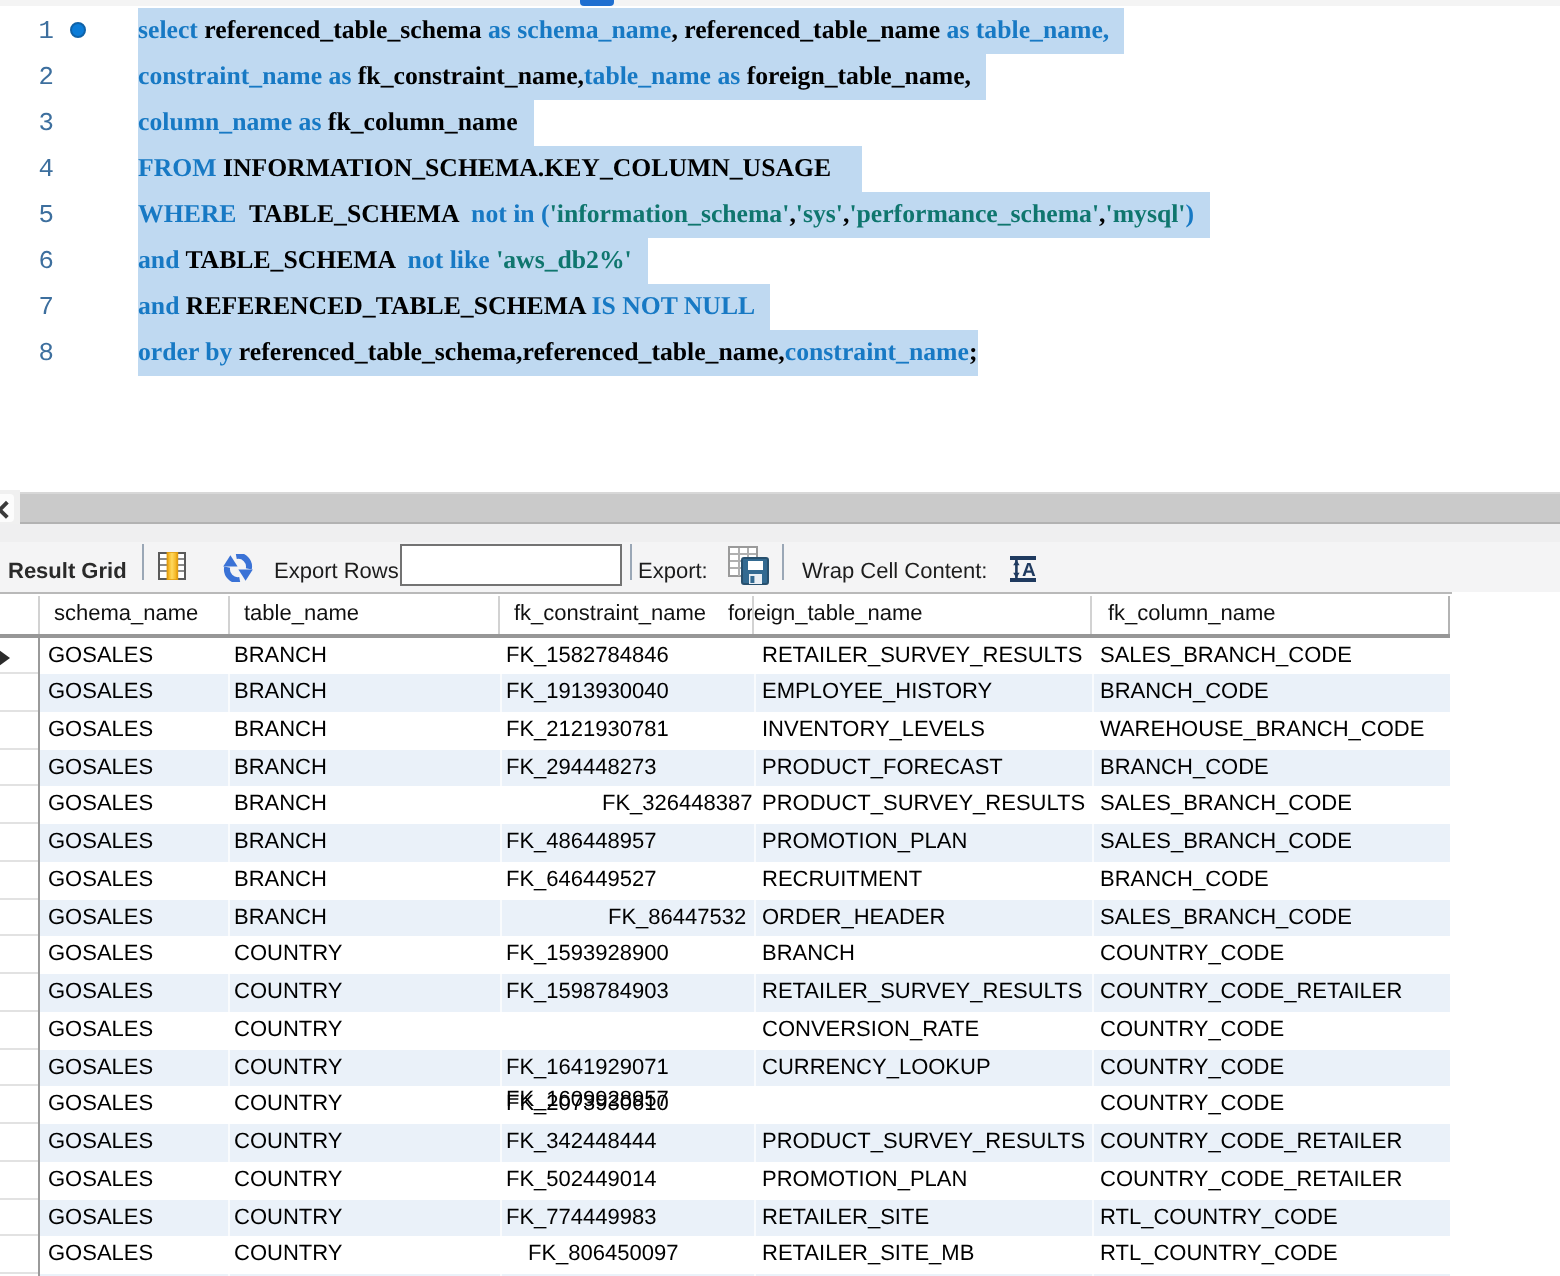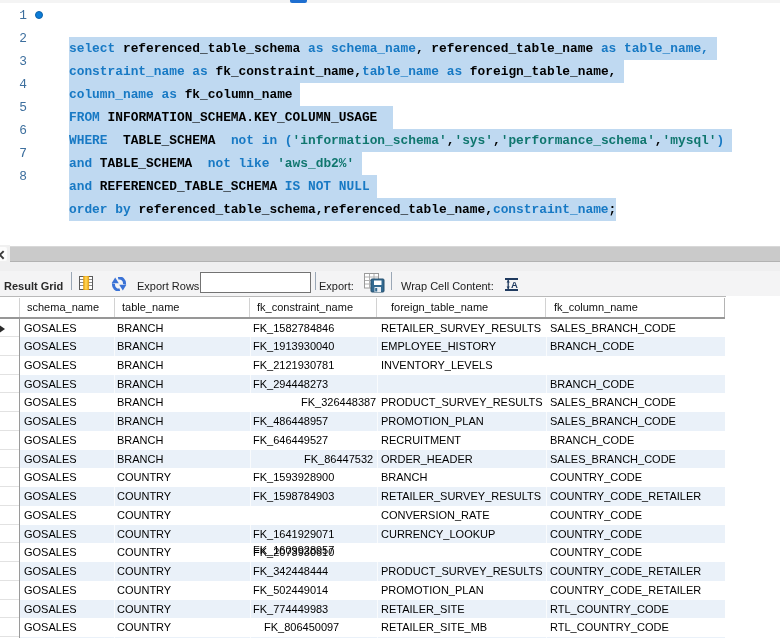--- a/index.html
+++ b/index.html
@@ -3,21 +3,21 @@
 <meta charset="utf-8">
 <style>
 html,body{margin:0;padding:0;}
 body{width:780px;height:638px;overflow:hidden;background:#fff;font-family:"Liberation Sans",sans-serif;position:relative;}
 .abs{position:absolute;}
 
 #topstrip{left:0;top:0;width:780px;height:3px;background:#f4f4f4;}
 #tabdash{left:290px;top:0;width:17px;height:3px;background:#1f6fd0;border-radius:0 0 2px 2px;}
 .ln{left:0;width:27px;text-align:right;height:23px;line-height:23px;font-family:"Liberation Mono",monospace;font-size:12.85px;color:#3d6f9e;}
 #bluedot{left:35px;top:10.5px;width:8px;height:8px;border-radius:50%;background:#0b7cd8;border:1px solid #0f62a8;box-sizing:border-box;}
-.cl{left:69px;height:23px;line-height:23px;font-family:Liberation Mono, monospace;font-size:12.85px;font-weight:bold;white-space:pre;color:#000;margin-top:33px;}
+.cl{left:69px;height:23px;line-height:23px;font-family:Liberation Serif, serif;font-size:12.85px;font-weight:bold;white-space:pre;color:#000;}
 .cl .sel{display:inline-block;height:23px;line-height:23px;background:#bfd9f1;padding-right:7.7px;}
 .cl .sel.nl{padding-right:0;}
 .k{color:#1779c4;}
 .st{color:#0f766e;}
 
 #xstrip{left:0;top:245px;width:10px;height:18px;background:#f0f0f0;}
 #xbtn{left:-7px;top:247px;width:14px;height:14px;background:#fcfcfc;border-radius:2px;}
 #xglyph{left:-6px;top:247.5px;width:13px;height:14px;line-height:14px;font-size:14px;font-weight:bold;color:#3a3a3a;}
 #graybar{left:10px;top:246px;width:770px;height:16px;background:#cacaca;border-top:1px solid #d8d8d8;border-bottom:1px solid #b2b2b2;box-sizing:border-box;}
 
@@ -127,21 +127,21 @@
   <path d="M3.2 2 L1.6 4.6 L4.8 4.6 Z" fill="#1f3a5f"></path>
   <path d="M3.2 11 L1.6 8.4 L4.8 8.4 Z" fill="#1f3a5f"></path>
   <text x="6" y="10" font-family="Liberation Sans" font-size="9.5" font-weight="bold" fill="#1f3a5f">A</text>
 </svg>
 
 <div class="abs" id="gridtop"></div>
 <div class="abs" id="ghead">
   <span class="hcell" style="left:27px;">schema_name</span>
   <span class="hcell" style="left:122px;">table_name</span>
   <span class="hcell" style="left:257px;">fk_constraint_name</span>
-  <span class="hcell" style="left:391px;text-align:center;">foreign_table_name</span>
+  <span class="hcell" style="left:364px;text-align:center;">foreign_table_name</span>
   <span class="hcell" style="left:554px;">fk_column_name</span>
   <span class="hsep" style="left:19px;"></span>
   <span class="hsep" style="left:114px;"></span>
   <span class="hsep" style="left:249px;"></span>
   <span class="hsep" style="left:376px;"></span>
   <span class="hsep" style="left:545px;"></span>
   <span class="hsep" style="left:724px;background:#b4b4b4;"></span>
 </div>
 <div class="abs" id="gheadb"></div>
 
@@ -170,29 +170,31 @@
     </div>
     <div class="row" style="top:37.48px;">
       <span class="vline" style="left:114px;"></span>
       <span class="vline" style="left:249.5px;"></span>
       <span class="vline" style="left:376.5px;"></span>
       <span class="vline" style="left:545.5px;"></span>
       <span style="left:24px;">GOSALES</span>
       <span style="left:117px;">BRANCH</span>
       <span style="left:253px;">FK_2121930781</span>
       <span style="left:381px;">INVENTORY_LEVELS</span>
+      <span style="left:550px;">WAREHOUSE_BRANCH_CODE</span>
     </div>
     <div class="row alt" style="top:56.22px;">
       <span class="vline" style="left:114px;"></span>
       <span class="vline" style="left:249.5px;"></span>
       <span class="vline" style="left:376.5px;"></span>
       <span class="vline" style="left:545.5px;"></span>
       <span style="left:24px;">GOSALES</span>
       <span style="left:117px;">BRANCH</span>
       <span style="left:253px;">FK_294448273</span>
+      <span style="left:381px;">PRODUCT_FORECAST</span>
       <span style="left:550px;">BRANCH_CODE</span>
     </div>
     <div class="row" style="top:74.96px;">
       <span class="vline" style="left:114px;"></span>
       <span class="vline" style="left:249.5px;"></span>
       <span class="vline" style="left:376.5px;"></span>
       <span class="vline" style="left:545.5px;"></span>
       <span style="left:24px;">GOSALES</span>
       <span style="left:117px;">BRANCH</span>
       <span style="left:253px;margin-left:48px;">FK_326448387</span>

